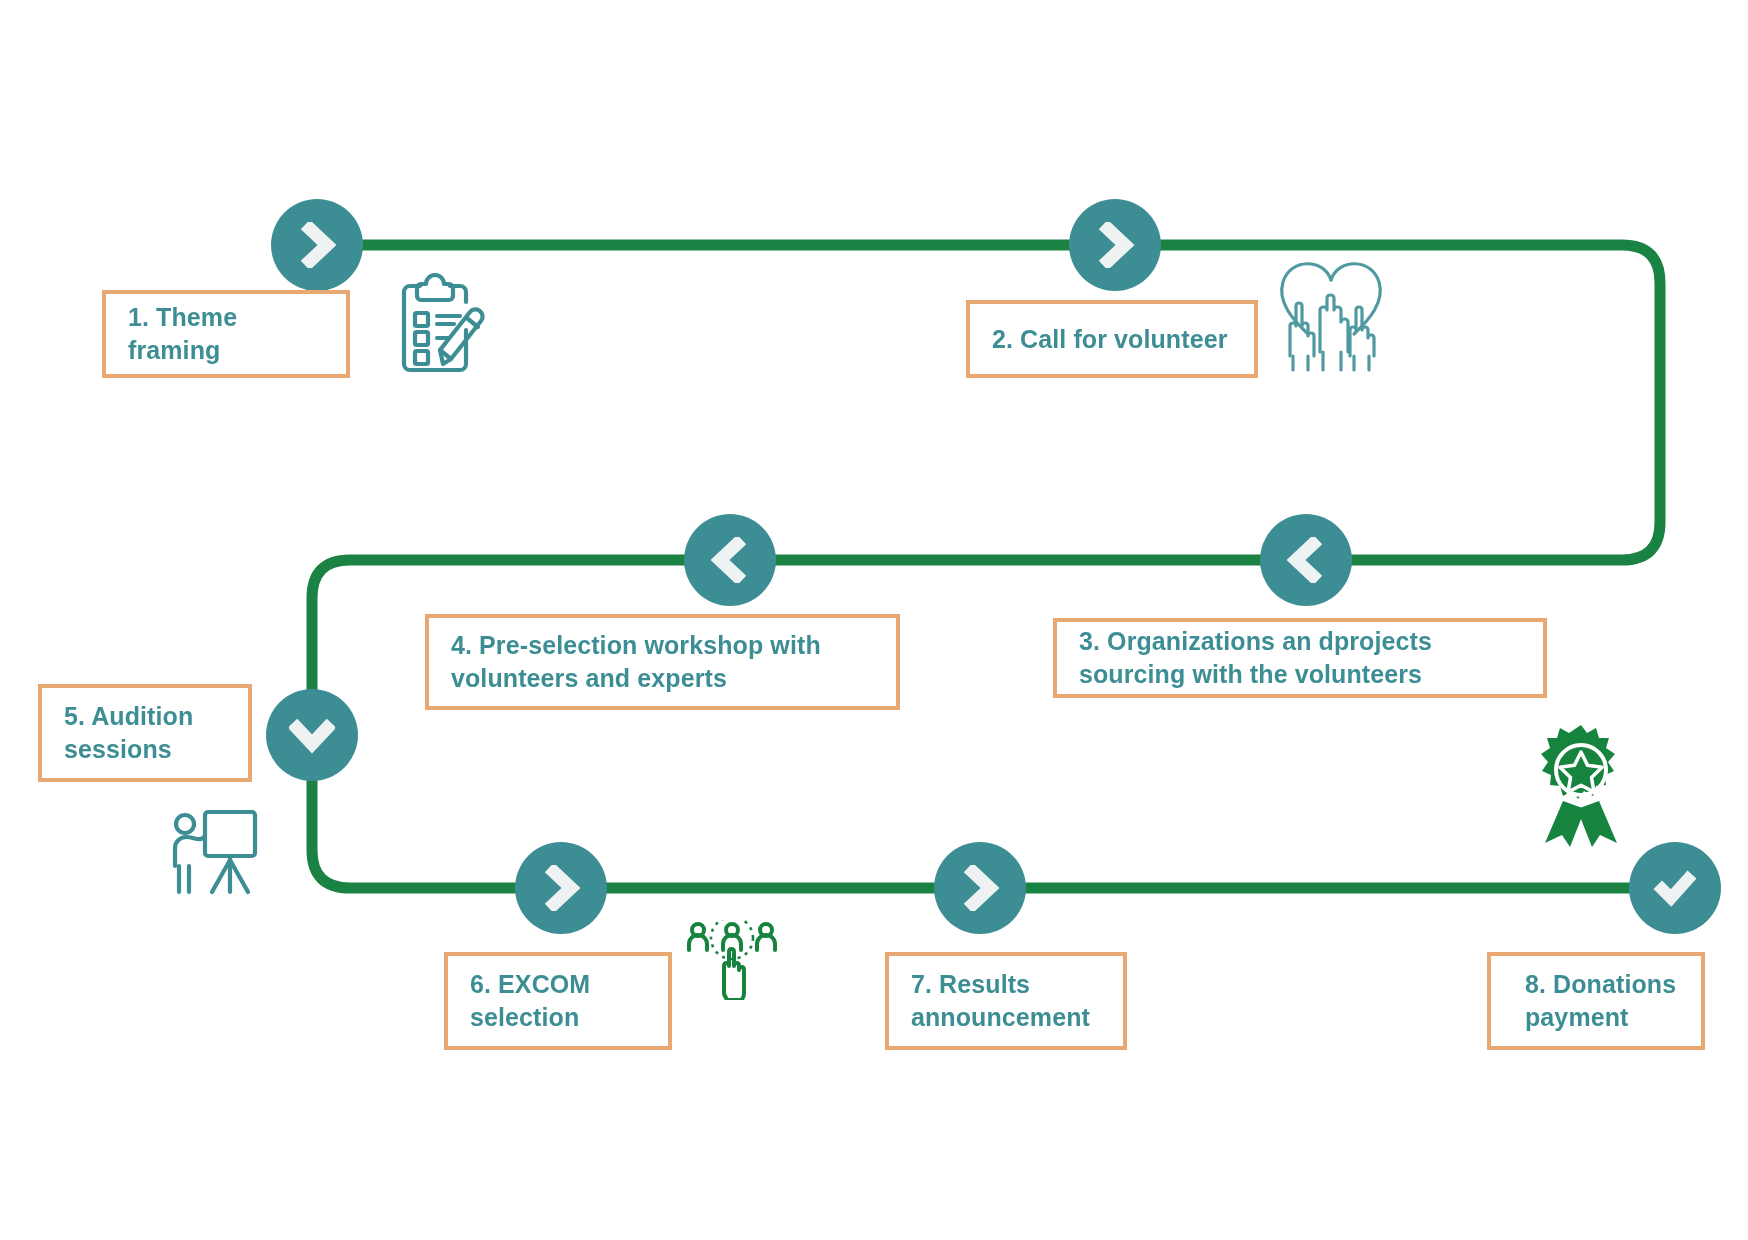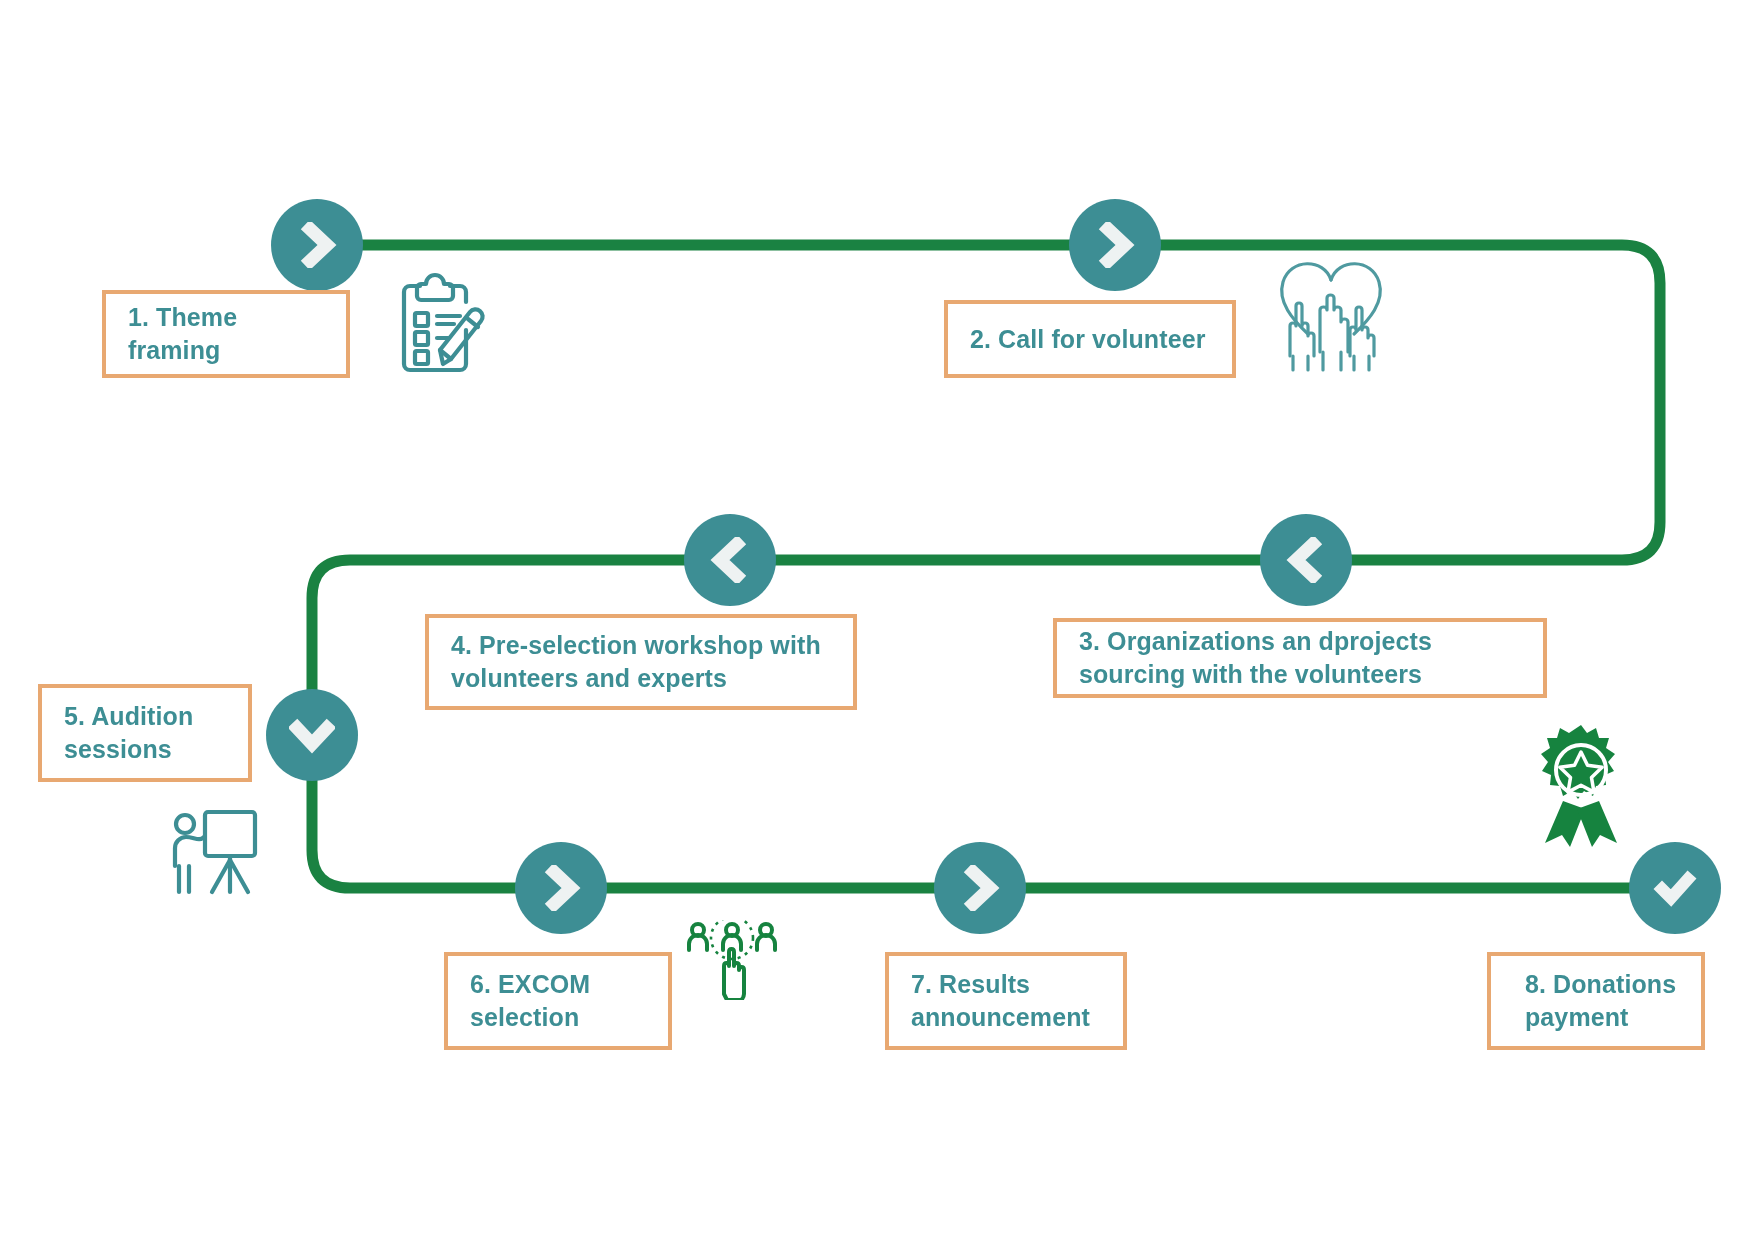--- a/index.html
+++ b/index.html
@@ -124,29 +124,29 @@
       <svg width="48" height="48" viewBox="0 0 48 48">
           <polyline class="tick" points="11,25 20,34 37,15"></polyline>
         </svg>
     </span>
   </div>
 
   <div class="label-box" style="left:102px;top:290px;width:248px;height:88px;">
     <span class="txt">1. Theme framing</span>
   </div>
 
-  <div class="label-box" style="left:944px;top:300px;width:292px;height:78px;">
+  <div class="label-box" style="left:966px;top:300px;width:292px;height:78px;">
     <span class="txt">2. Call for volunteer</span>
   </div>
 
   <div class="label-box big" style="left:1053px;top:618px;width:494px;height:80px;">
     <span class="txt">3. Organizations an dprojects sourcing with the volunteers</span>
   </div>
 
-  <div class="label-box big" style="left:425px;top:614px;width:432px;height:96px;">
+  <div class="label-box big" style="left:425px;top:614px;width:475px;height:96px;">
     <span class="txt">4. Pre-selection workshop with volunteers and experts</span>
   </div>
 
   <div class="label-box" style="left:18px;top:684px;width:214px;height:98px;margin-left:20px;">
     <span class="txt">5. Audition sessions</span>
   </div>
 
   <div class="label-box" style="left:444px;top:952px;width:228px;height:98px;justify-content:center;">
     <span class="txt">6. EXCOM selection</span>
   </div>

